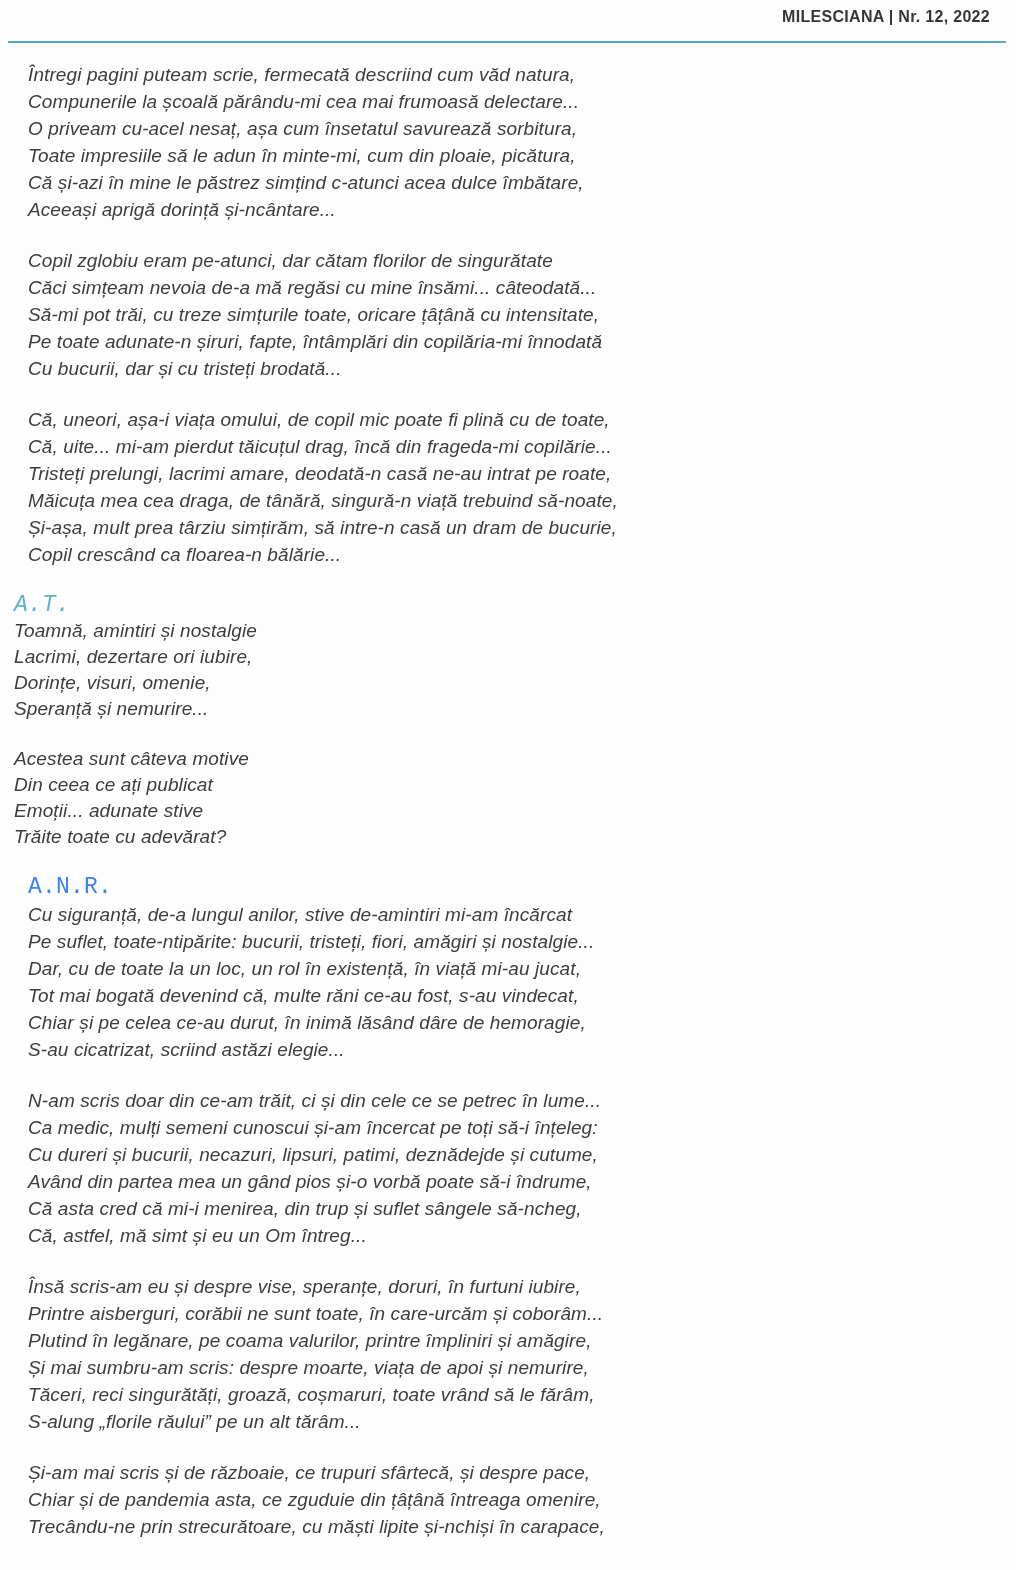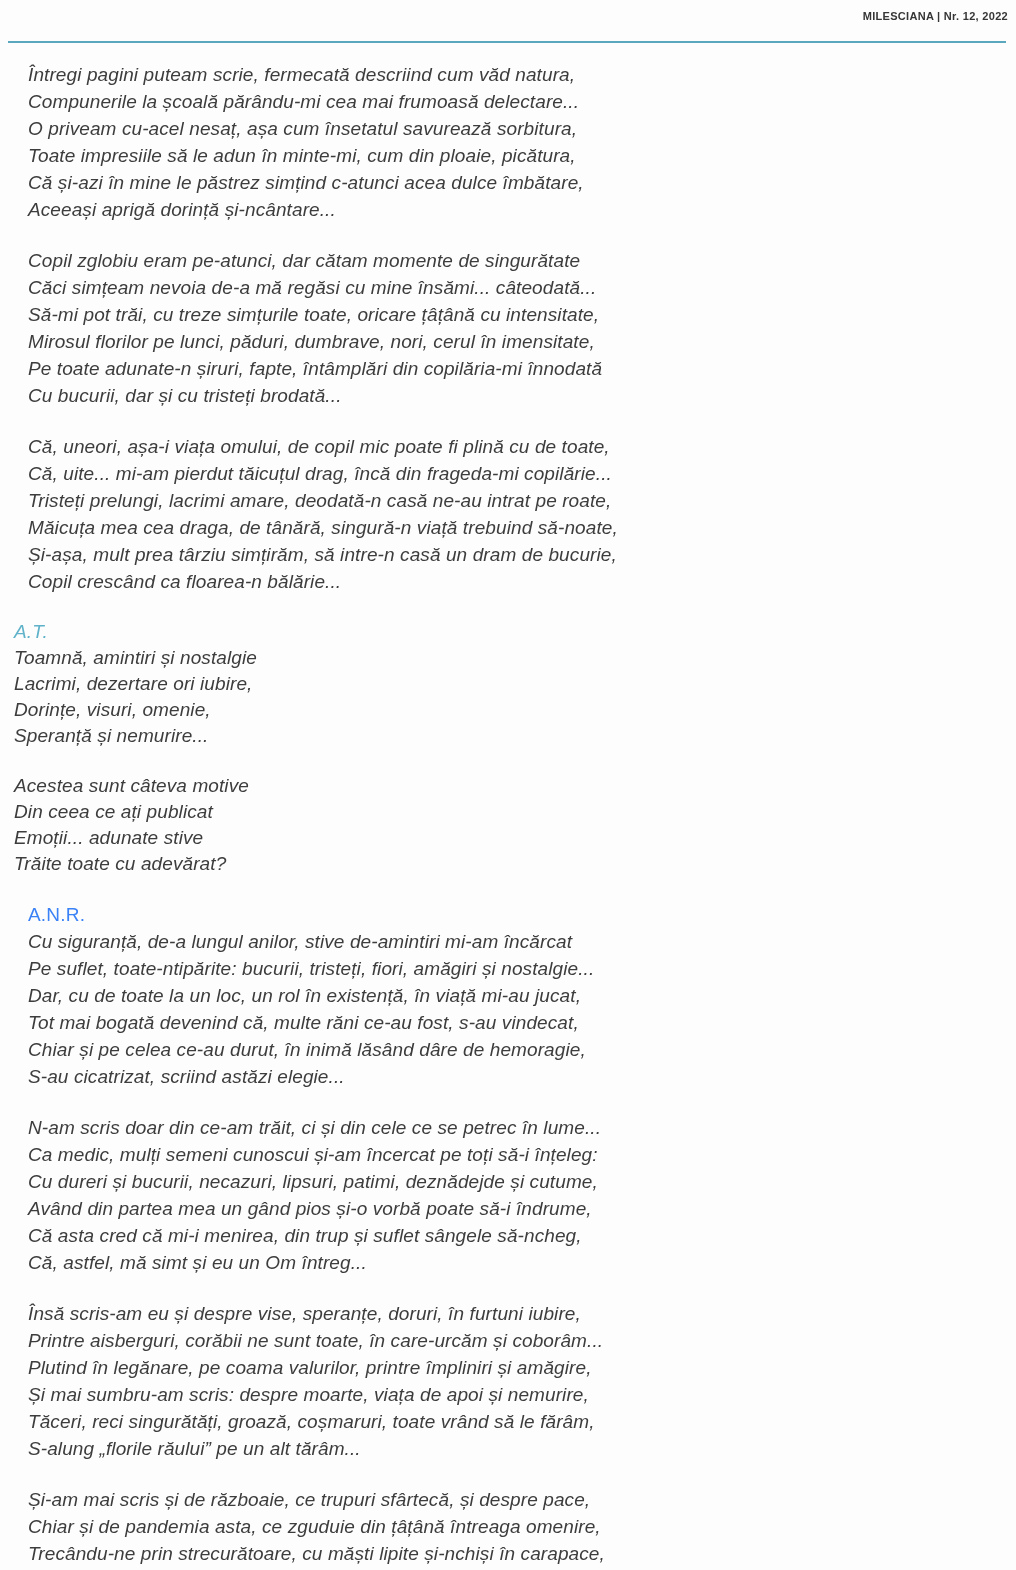--- a/index.html
+++ b/index.html
@@ -17,22 +17,22 @@
   .page {
     width: 1016px;
     height: 1570px;
     position: relative;
   }
   .page-header {
     padding-top: 7px;
   }
   .journal-title {
     text-align: right;
-    padding-right: 8px;
-    font-size: 11px;
+    padding-right: 26px;
+    font-size: 16px;
     line-height: 19px;
     font-weight: bold;
     color: #363636;
     letter-spacing: 0.3px;
   }
   .header-rule {
     height: 2px;
     background: #5ba8be;
     margin: 15px 10px 0 8px;
     border: none;
@@ -51,23 +51,24 @@
     font-style: italic;
   }
   .stanza.italic .line {
     font-style: italic;
     line-height: 26px;
   }
   .stanza.shift-left {
     margin-left: -14px;
   }
   .speaker-label {
-    font-size: 19px;
+    font-size: 23px;
     line-height: 27px;
     letter-spacing: 0.2px;
+    font-family: Liberation Mono, monospace;
   }
   .speaker-label.italic-label {
     font-style: italic;
     line-height: 26px;
   }
   .stanza.last {
     margin-bottom: 4px;
   }
 </style>
 </head>
@@ -88,24 +89,23 @@
           <div class="line">Compunerile la școală părându-mi cea mai frumoasă delectare...</div>
           <div class="line">O priveam cu-acel nesaț, așa cum însetatul savurează sorbitura,</div>
           <div class="line">Toate impresiile să le adun în minte-mi, cum din ploaie, picătura,</div>
           <div class="line">Că și-azi în mine le păstrez simțind c-atunci acea dulce îmbătare,</div>
           <div class="line">Aceeași aprigă dorință și-ncântare...</div>
         </div>
     </section>
 
     <section class="stanza">
       <div>
-          <div class="line">Copil zglobiu eram pe-atunci, dar cătam momente de singurătate</div>
+          <div class="line">Copil zglobiu eram pe-atunci, dar cătam florilor de singurătate</div>
           <div class="line">Căci simțeam nevoia de-a mă regăsi cu mine însămi... câteodată...</div>
           <div class="line">Să-mi pot trăi, cu treze simțurile toate, oricare țâțână cu intensitate,</div>
-          <div class="line">Mirosul florilor pe lunci, păduri, dumbrave, nori, cerul în imensitate,</div>
           <div class="line">Pe toate adunate-n șiruri, fapte, întâmplări din copilăria-mi înnodată</div>
           <div class="line">Cu bucurii, dar și cu tristeți brodată...</div>
         </div>
     </section>
 
     <section class="stanza">
       <div>
           <div class="line">Că, uneori, așa-i viața omului, de copil mic poate fi plină cu de toate,</div>
           <div class="line">Că, uite... mi-am pierdut tăicuțul drag, încă din frageda-mi copilărie...</div>
           <div class="line">Tristeți prelungi, lacrimi amare, deodată-n casă ne-au intrat pe roate,</div>

